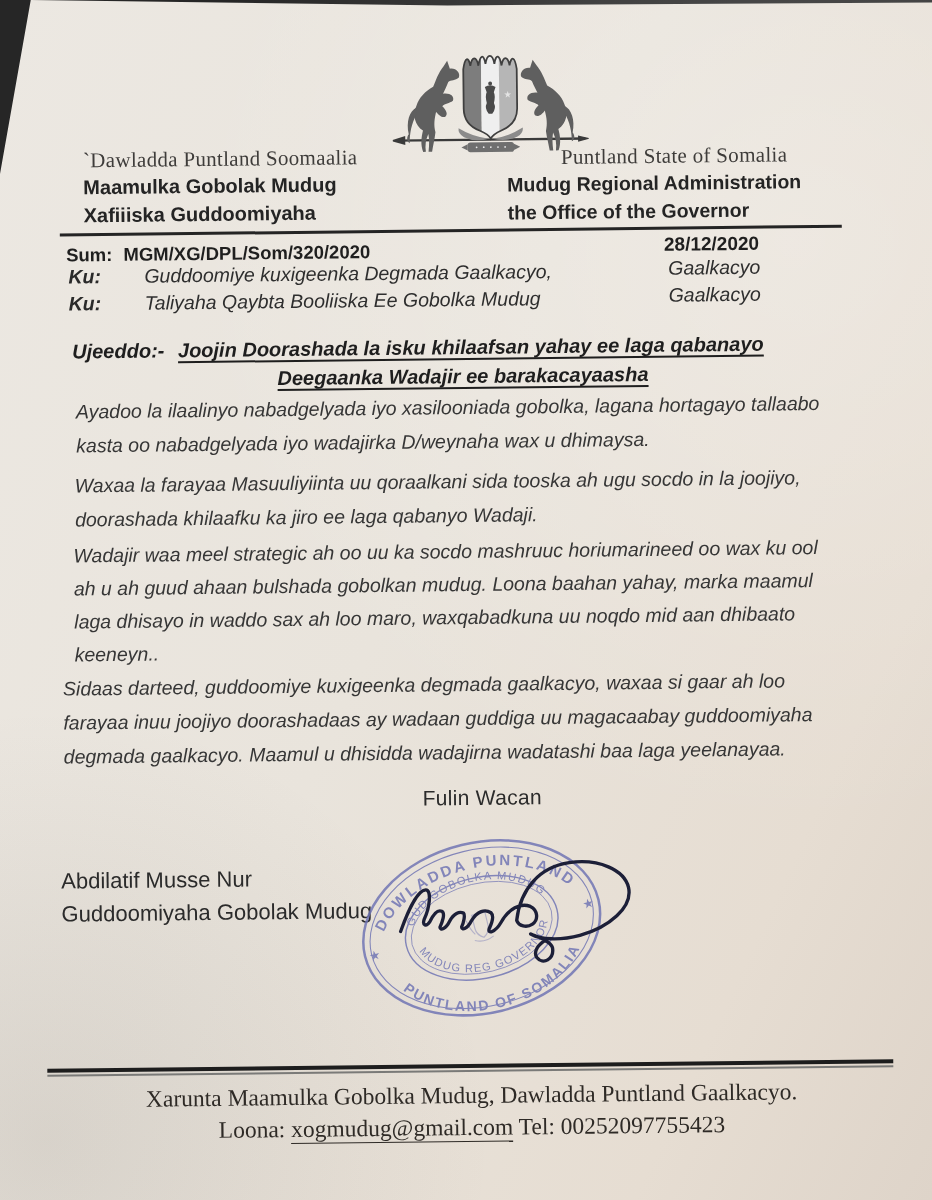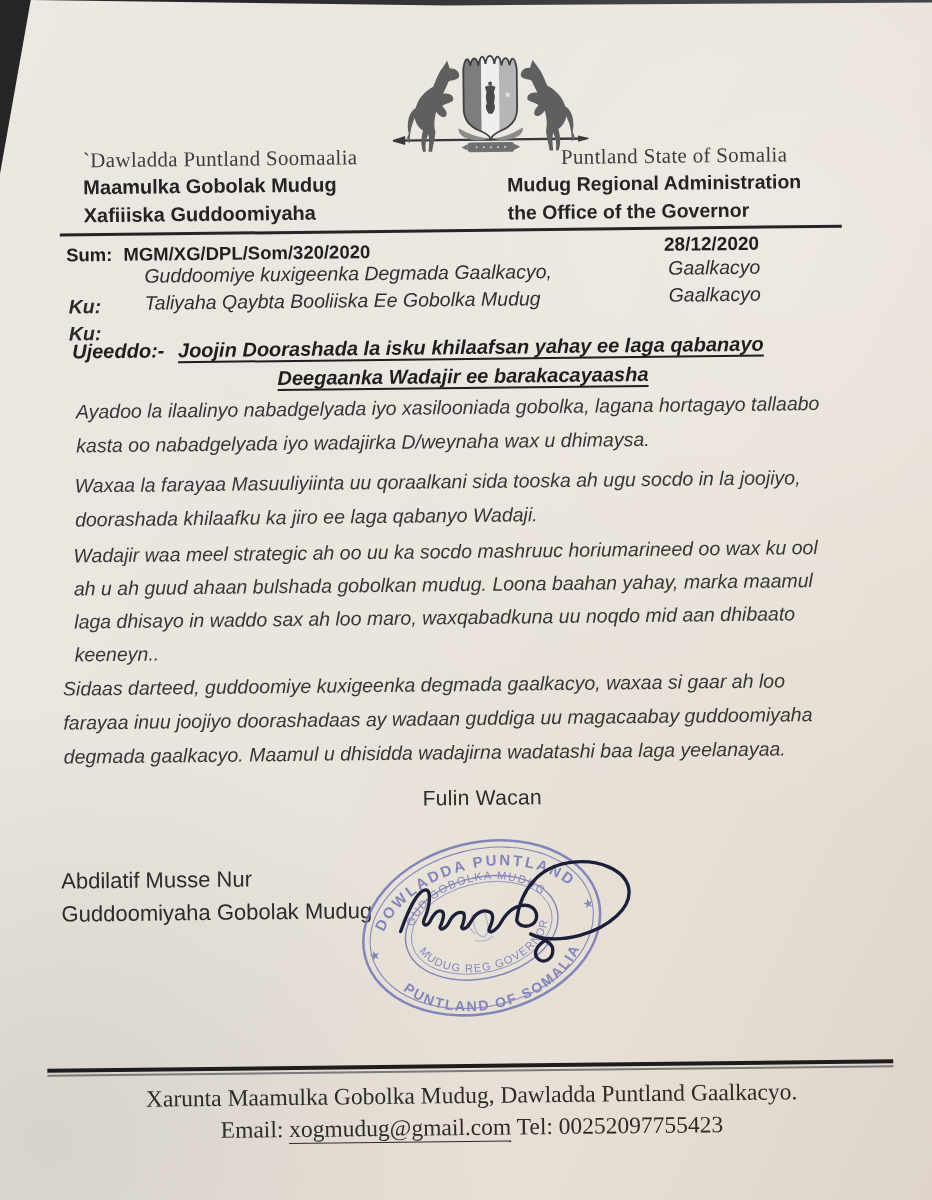--- a/index.html
+++ b/index.html
@@ -12,21 +12,21 @@
          background:radial-gradient(120% 90% at 85% 20%,rgba(255,255,255,0.25) 0%,rgba(0,0,0,0) 55%),
                     radial-gradient(80% 60% at 5% 95%,rgba(60,50,40,0.10) 0%,rgba(0,0,0,0) 60%);}
   .content{position:absolute;inset:0;transform:rotate(-0.65deg);transform-origin:466px 600px;
            color:#3a3a3a;}
   .abs{position:absolute;}
   .hdr-serif{font-family:"Liberation Serif",serif;font-size:21px;color:#3e3c3a;letter-spacing:.3px;}
   .hdr-bold{font-weight:bold;font-size:20px;color:#242424;line-height:28px;}
   .rule-top{position:absolute;left:64px;top:229px;width:782px;height:3px;background:#242424;}
   .ref-line{font-weight:bold;font-size:18.5px;color:#1f1f1f;}
   .date{font-weight:bold;font-size:19px;color:#1f1f1f;}
-  .recip-label{font-style:italic;font-weight:600;font-size:19.5px;color:#2a2a2a;margin-top:30px;}
+  .recip-label{font-style:italic;font-weight:600;font-size:19.5px;color:#2a2a2a;}
   .recip-text{font-style:italic;font-weight:500;font-size:19.5px;color:#2e2e2e;}
   .place{font-style:italic;font-weight:500;font-size:19.5px;color:#2e2e2e;}
   .subject{font-weight:bold;font-style:italic;font-size:20px;color:#1e1e1e;}
   .subject .u{text-decoration:underline;text-decoration-thickness:2px;text-underline-offset:4px;}
   .para{font-style:italic;font-size:19.5px;line-height:34px;color:#363636;}
   .closing{font-size:21px;color:#2b2b2b;letter-spacing:.3px;}
   .sig-name{font-size:22px;color:#2b2b2b;line-height:33px;}
   .footer-rule-main{position:absolute;left:42px;top:1064px;width:846px;height:4px;background:#1d1d1d;}
   .footer-rule-thin{position:absolute;left:42px;top:1070px;width:846px;height:1.5px;background:#7a7a78;}
   .footer{font-family:"Liberation Serif",serif;font-size:23.5px;color:#2e2a26;width:932px;text-align:center;}
@@ -196,20 +196,20 @@
     <div class="abs" style="left:388px;top:850px;width:258px;height:128px;">
       <svg viewBox="0 0 260 130" width="258" height="128">
         <path d="M 8 82 C 16 60 26 40 34 40 C 40 40 38 58 32 70 C 30 76 34 78 38 72 C 42 64 46 60 50 62 C 54 64 50 74 48 78 C 48 82 54 80 58 72 C 62 64 68 62 72 64 C 74 66 72 74 70 78 C 70 82 76 80 80 72 C 86 62 94 60 100 64 C 104 68 100 76 98 80 C 96 86 104 84 110 74 C 118 60 130 54 140 58 C 148 62 148 72 142 76 C 136 80 128 78 126 72 C 130 40 150 18 180 14 C 210 10 236 22 240 40 C 244 60 220 80 190 88 C 170 93 150 92 140 86 C 150 90 160 94 162 100 C 164 112 152 118 146 110 C 142 104 148 96 156 92" fill="none" stroke="#1c1f38" stroke-width="3.4" stroke-linecap="round" stroke-linejoin="round"></path>
       </svg>
     </div>
 
     <div class="footer-rule-main"></div>
     <div class="footer-rule-thin"></div>
     <div class="abs footer" style="top:1082px;left:0;">Xarunta Maamulka Gobolka Mudug, Dawladda Puntland Gaalkacyo.</div>
     <div class="abs footer" style="top:1114px;left:0;">
-      <span>Email:</span>
+      <span>Loona:</span>
       <span class="u">xogmudug@gmail.com</span>
       <span>Tel:</span>
       <span>00252097755423</span>
     </div>
 
   </div>
 </div>
 
 </body></html>

